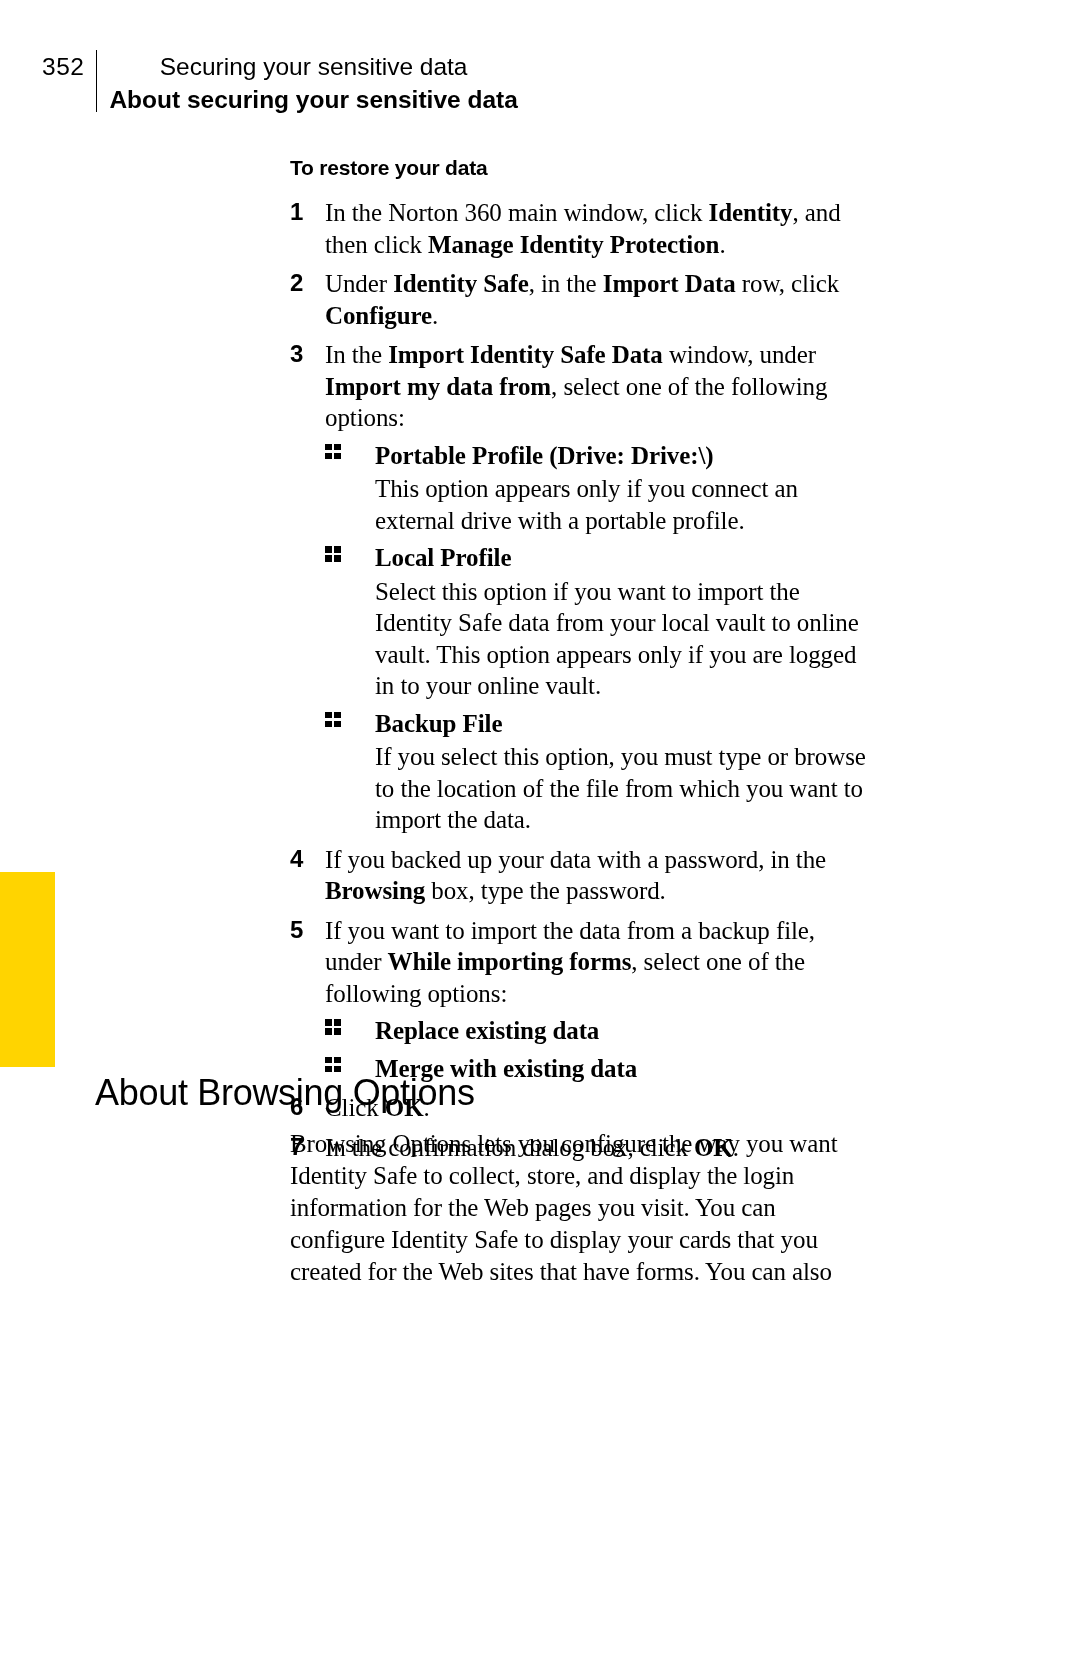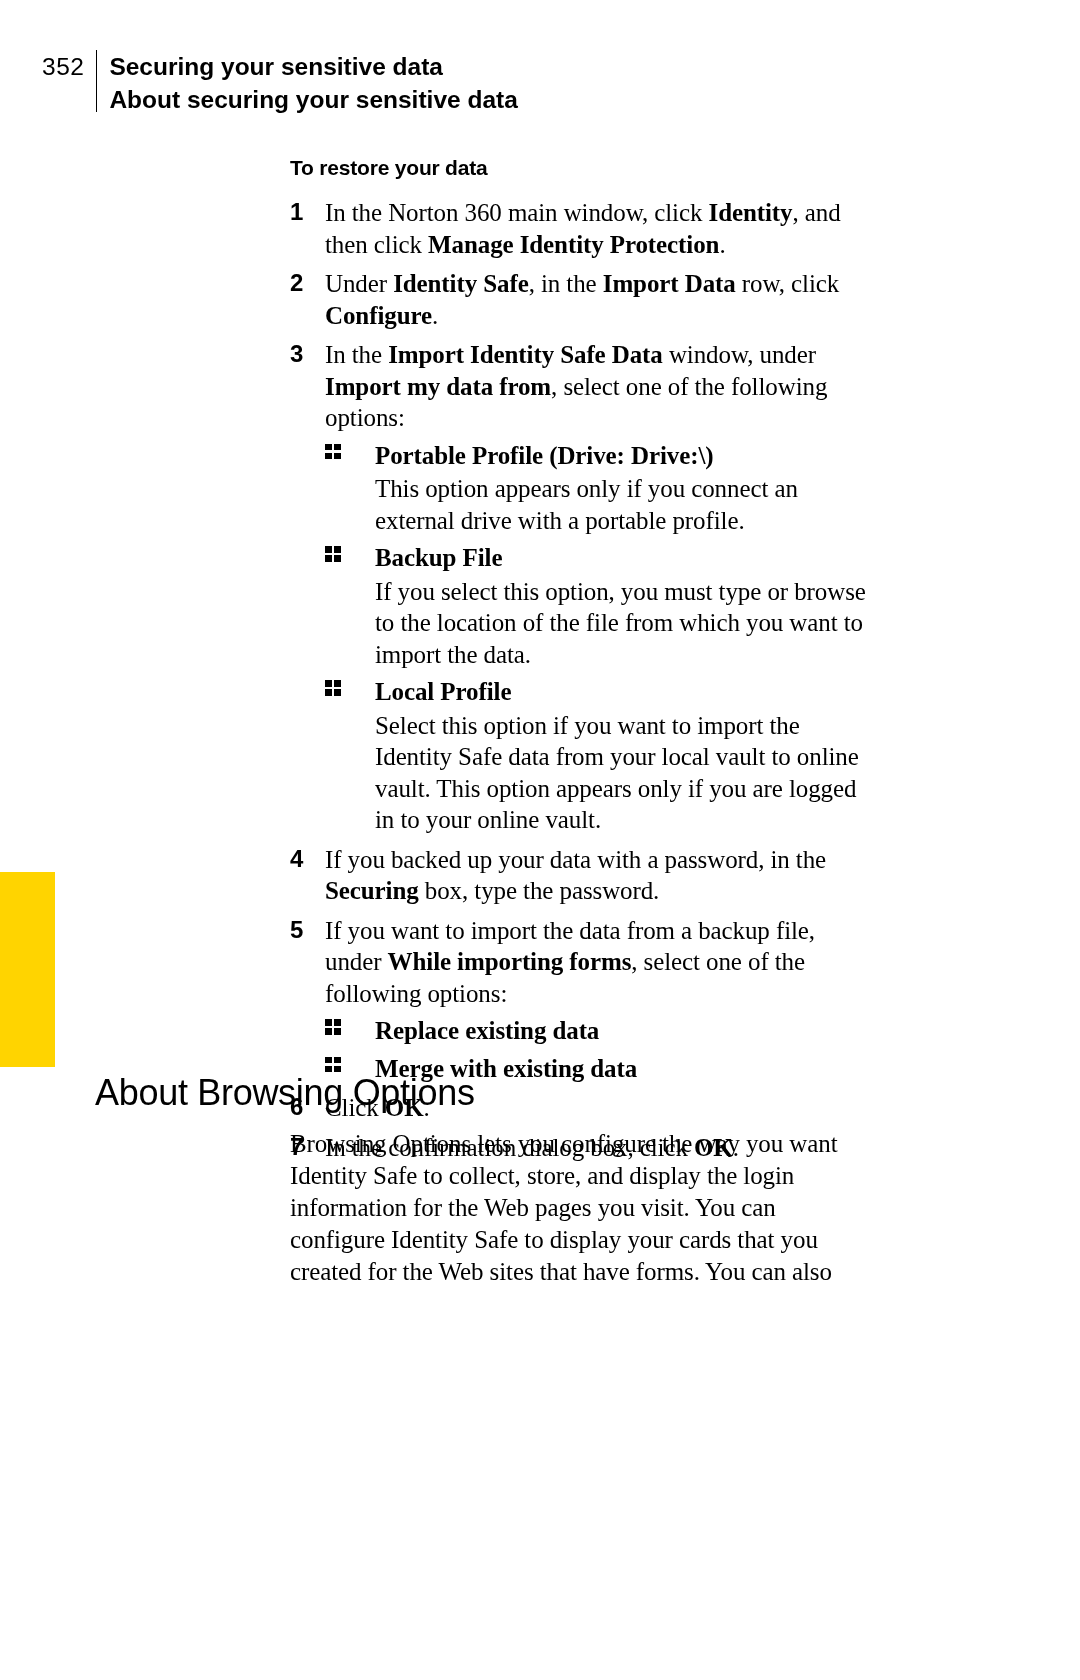--- a/index.html
+++ b/index.html
@@ -29,21 +29,22 @@
   .header .page-num {
     padding-right: 12px;
     letter-spacing: 0.5px;
   }
   .header .divider {
     border-left: 1.5px solid #000;
     height: 62px;
     margin-right: 12px;
   }
   .header .titles .chapter {
-    font-weight: 700;
+    font-weight: 400;
+    text-align: center;
   }
   .header .titles .section {
     font-weight: 700;
   }
   .content {
     position: absolute;
     top: 155px;
     left: 290px;
     width: 580px;
     font-size: 25px;
@@ -183,38 +184,38 @@
             <span class="sub-title">Portable Profile (Drive: Drive:\)</span>
             <span class="sub-desc">This option appears only if you connect an external drive with a portable profile.</span>
           </li>
           <li>
             <span class="bullet-icon">
                 <span></span>
                 <span></span>
                 <span></span>
                 <span></span>
               </span>
+            <span class="sub-title">Local Profile</span>
+            <span class="sub-desc">Select this option if you want to import the Identity Safe data from your local vault to online vault. This option appears only if you are logged in to your online vault.</span>
+          </li>
+          <li>
+            <span class="bullet-icon">
+                <span></span>
+                <span></span>
+                <span></span>
+                <span></span>
+              </span>
             <span class="sub-title">Backup File</span>
             <span class="sub-desc">If you select this option, you must type or browse to the location of the file from which you want to import the data.</span>
           </li>
-          <li>
-            <span class="bullet-icon">
-                <span></span>
-                <span></span>
-                <span></span>
-                <span></span>
-              </span>
-            <span class="sub-title">Local Profile</span>
-            <span class="sub-desc">Select this option if you want to import the Identity Safe data from your local vault to online vault. This option appears only if you are logged in to your online vault.</span>
-          </li>
         </ul>
       </li>
 
       <li>
-        <span><span>If you backed up your data with a password, in the </span><b>Securing</b><span> box, type the password.</span></span>
+        <span><span>If you backed up your data with a password, in the </span><b>Browsing</b><span> box, type the password.</span></span>
       </li>
 
       <li>
         <span><span>If you want to import the data from a backup file, under </span><b>While importing forms</b><span>, select one of the following options:</span></span>
         <ul class="sub">
           <li>
             <span class="bullet-icon">
                 <span></span>
                 <span></span>
                 <span></span>

